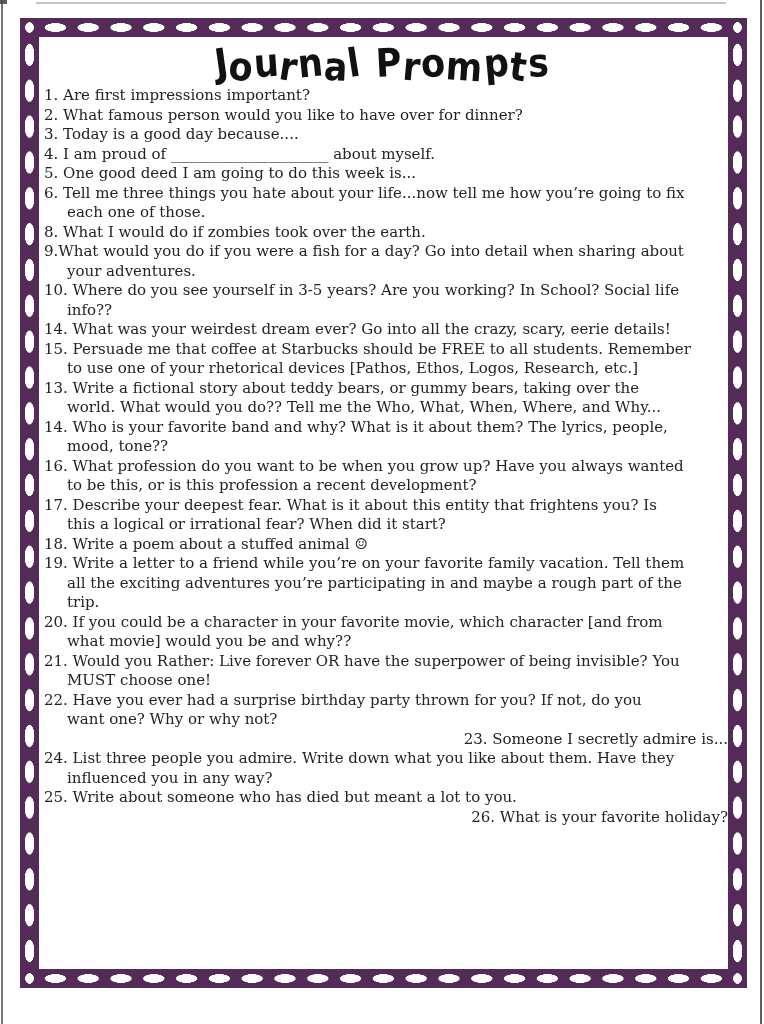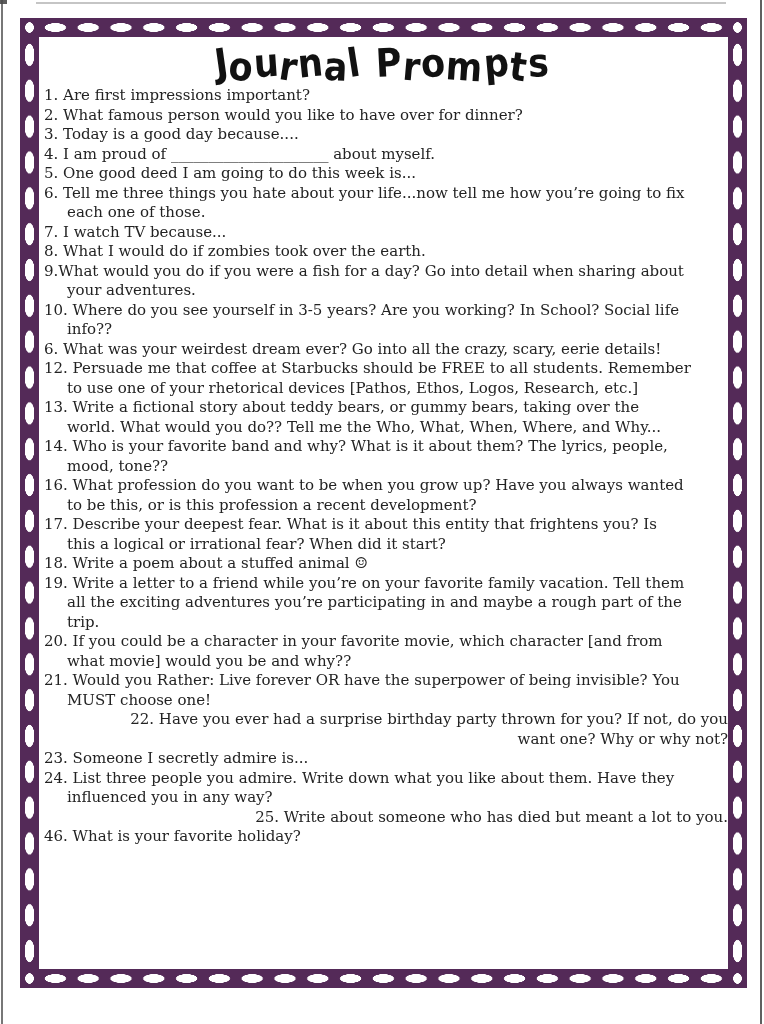--- a/index.html
+++ b/index.html
@@ -79,28 +79,28 @@
     <div class="edge v right"></div>
     <div class="corner tl"></div>
     <div class="corner tr"></div>
     <div class="corner bl"></div>
     <div class="corner br"></div>
   </div>
 
   <h1 class="title"><span style="transform: rotate(-8deg) translateY(-2px) scaleY(1.12);">J</span><span style="transform: rotate(6deg) translateY(2px) scaleY(1.12);">o</span><span style="transform: rotate(-4deg) translateY(-2px) scaleY(1.12);">u</span><span style="transform: rotate(9deg) translateY(2px) scaleY(1.12);">r</span><span style="transform: rotate(-6deg) translateY(-2px) scaleY(1.12);">n</span><span style="transform: rotate(3deg) translateY(2px) scaleY(1.12);">a</span><span style="transform: rotate(-9deg) translateY(-2px) scaleY(1.12);">l</span><span class="sp"></span><span style="transform: rotate(-3deg) translateY(-2px) scaleY(1.12);">P</span><span style="transform: rotate(5deg) translateY(2px) scaleY(1.12);">r</span><span style="transform: rotate(-7deg) translateY(-2px) scaleY(1.12);">o</span><span style="transform: rotate(4deg) translateY(2px) scaleY(1.12);">m</span><span style="transform: rotate(-5deg) translateY(-2px) scaleY(1.12);">p</span><span style="transform: rotate(8deg) translateY(2px) scaleY(1.12);">t</span><span style="transform: rotate(-2deg) translateY(-2px) scaleY(1.12);">s</span></h1>
 
   <div class="prompts" id="prompt-list"><div class="prompt">1. Are first impressions important?</div><div class="prompt">2. What famous person would you like to have over for dinner?</div><div class="prompt">3. Today is a good day because....</div><div class="prompt">4. I am proud of _____________________ about myself.</div><div class="prompt">5. One good deed I am going to do this week is...</div><div class="prompt">6. Tell me three things you hate about your life...now tell me how you’re going to fix
-each one of those.</div><div class="prompt">7. I watch TV because...</div><div class="prompt">8. What I would do if zombies took over the earth.</div><div class="prompt">9.What would you do if you were a fish for a day? Go into detail when sharing about
+each one of those.</div><div class="prompt">8. What I would do if zombies took over the earth.</div><div class="prompt">9.What would you do if you were a fish for a day? Go into detail when sharing about
 your adventures.</div><div class="prompt">10. Where do you see yourself in 3-5 years? Are you working? In School? Social life
-info??</div><div class="prompt">6. What was your weirdest dream ever? Go into all the crazy, scary, eerie details!</div><div class="prompt">12. Persuade me that coffee at Starbucks should be FREE to all students. Remember
+info??</div><div class="prompt">14. What was your weirdest dream ever? Go into all the crazy, scary, eerie details!</div><div class="prompt">15. Persuade me that coffee at Starbucks should be FREE to all students. Remember
 to use one of your rhetorical devices [Pathos, Ethos, Logos, Research, etc.]</div><div class="prompt">13. Write a fictional story about teddy bears, or gummy bears, taking over the
 world. What would you do?? Tell me the Who, What, When, Where, and Why...</div><div class="prompt">14. Who is your favorite band and why? What is it about them? The lyrics, people,
 mood, tone??</div><div class="prompt">16. What profession do you want to be when you grow up? Have you always wanted
 to be this, or is this profession a recent development?</div><div class="prompt">17. Describe your deepest fear. What is it about this entity that frightens you? Is
 this a logical or irrational fear? When did it start?</div><div class="prompt">18. Write a poem about a stuffed animal ☺</div><div class="prompt">19. Write a letter to a friend while you’re on your favorite family vacation. Tell them
 all the exciting adventures you’re participating in and maybe a rough part of the
 trip.</div><div class="prompt">20. If you could be a character in your favorite movie, which character [and from
 what movie] would you be and why??</div><div class="prompt">21. Would you Rather: Live forever OR have the superpower of being invisible? You
 MUST choose one!</div><div class="prompt">22. Have you ever had a surprise birthday party thrown for you? If not, do you
 want one? Why or why not?</div><div class="prompt">23. Someone I secretly admire is...</div><div class="prompt">24. List three people you admire. Write down what you like about them. Have they
-influenced you in any way?</div><div class="prompt">25. Write about someone who has died but meant a lot to you.</div><div class="prompt">46. What is your favorite holiday?</div></div>
+influenced you in any way?</div><div class="prompt">25. Write about someone who has died but meant a lot to you.</div><div class="prompt">26. What is your favorite holiday?</div></div>
 
 </div>
 
 </body></html>

